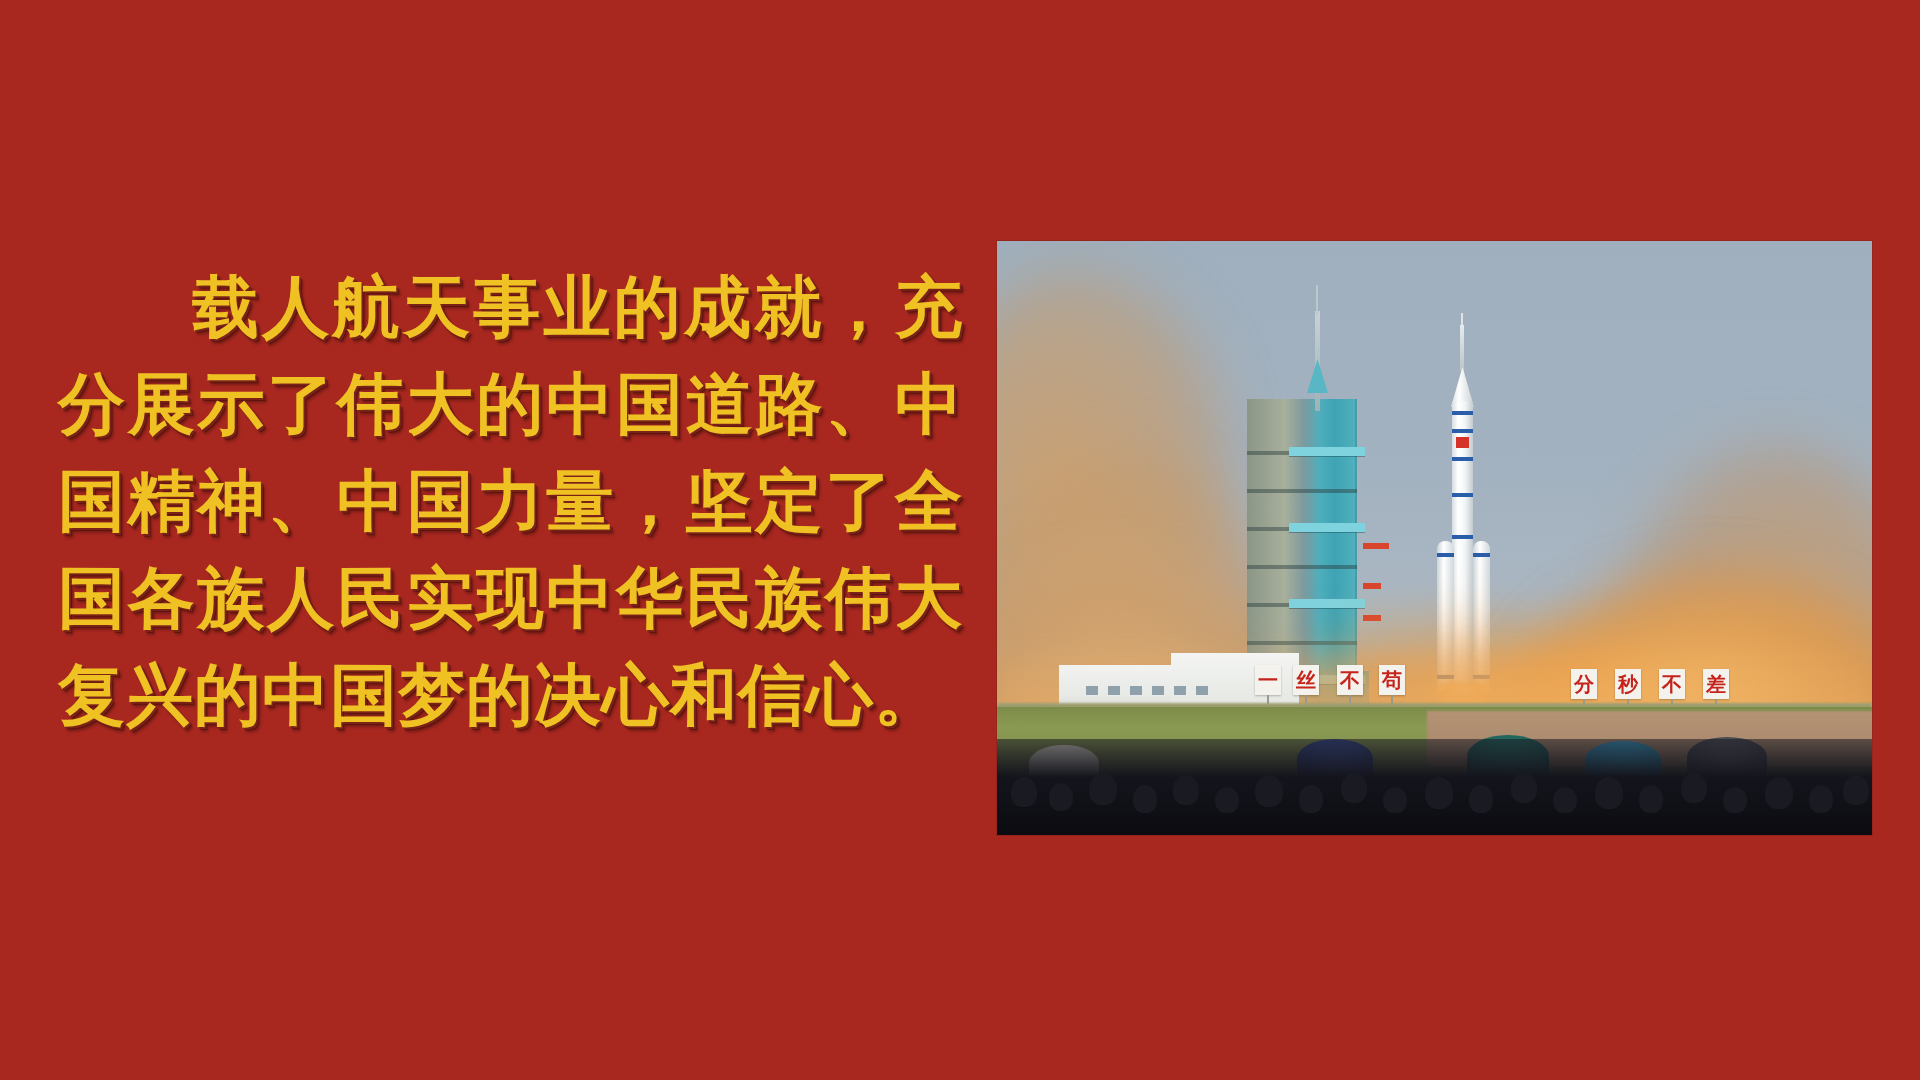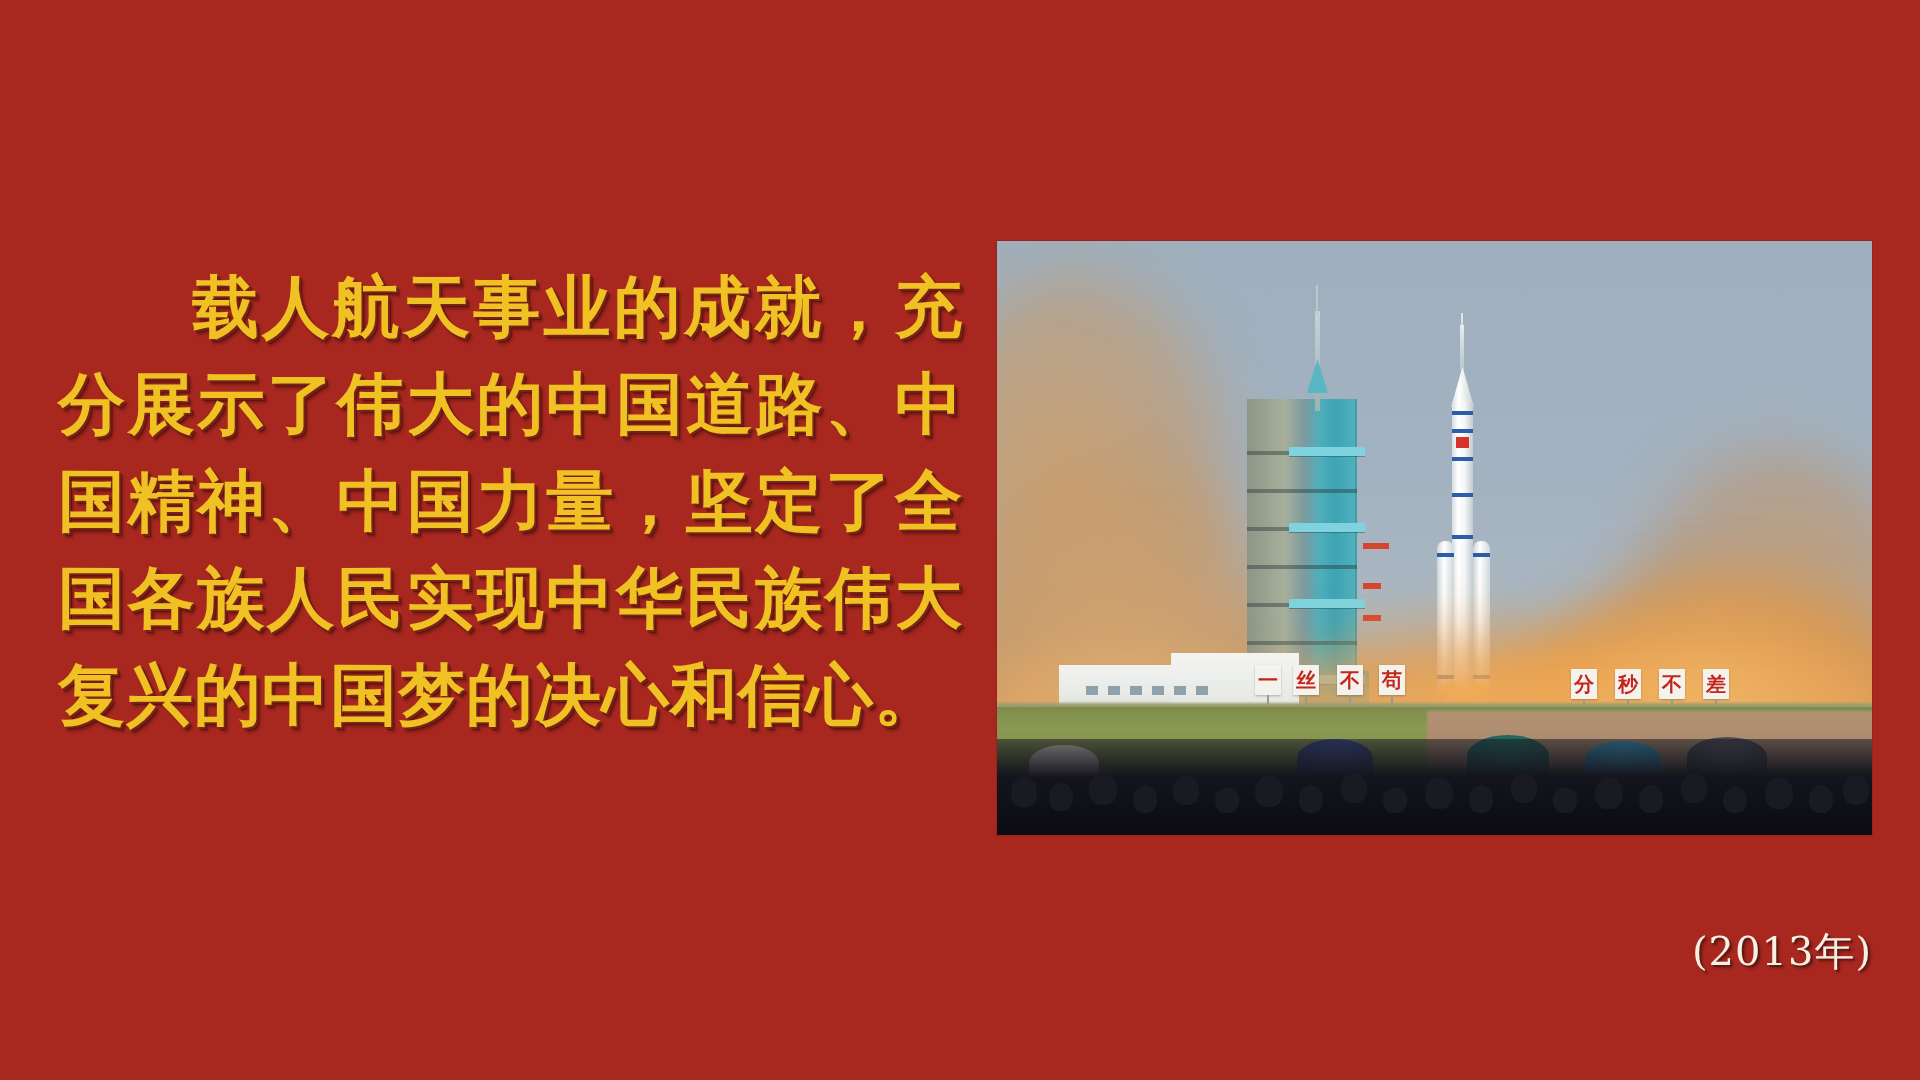--- a/index.html
+++ b/index.html
@@ -406,16 +406,15 @@
         <div class="head" style="left:726px; top:48px; width:24px; height:26px;"></div>
         <div class="head" style="left:768px; top:38px; width:28px; height:32px;"></div>
         <div class="head" style="left:812px; top:46px; width:24px; height:28px;"></div>
         <div class="head" style="left:846px; top:36px; width:26px; height:30px;"></div>
       </div>
 
     </div>
   </div>
 
   <div id="caption-block">
-    <div class="caption-line">(2013年)</div>
   </div>
 
 </div>
 
 </body></html>

